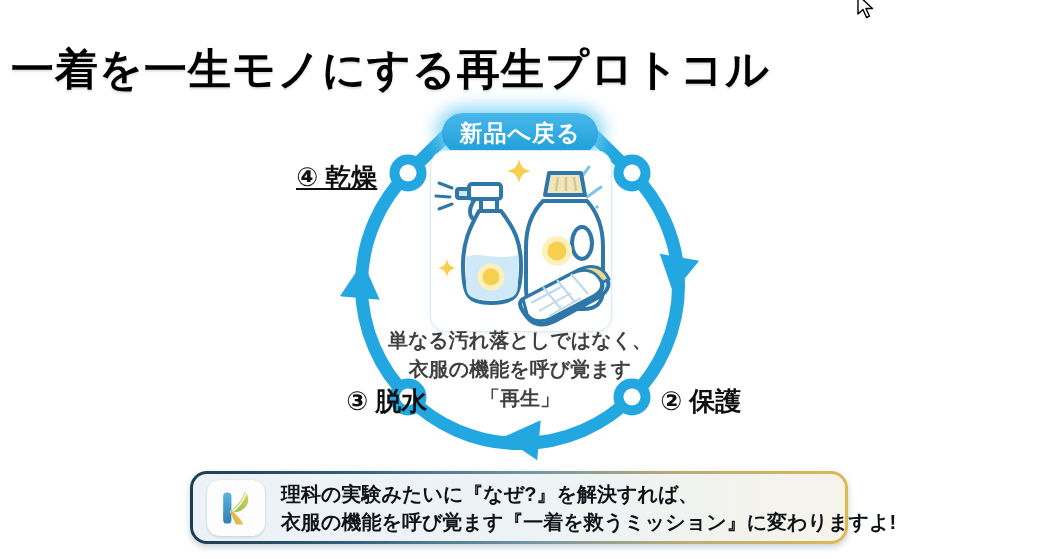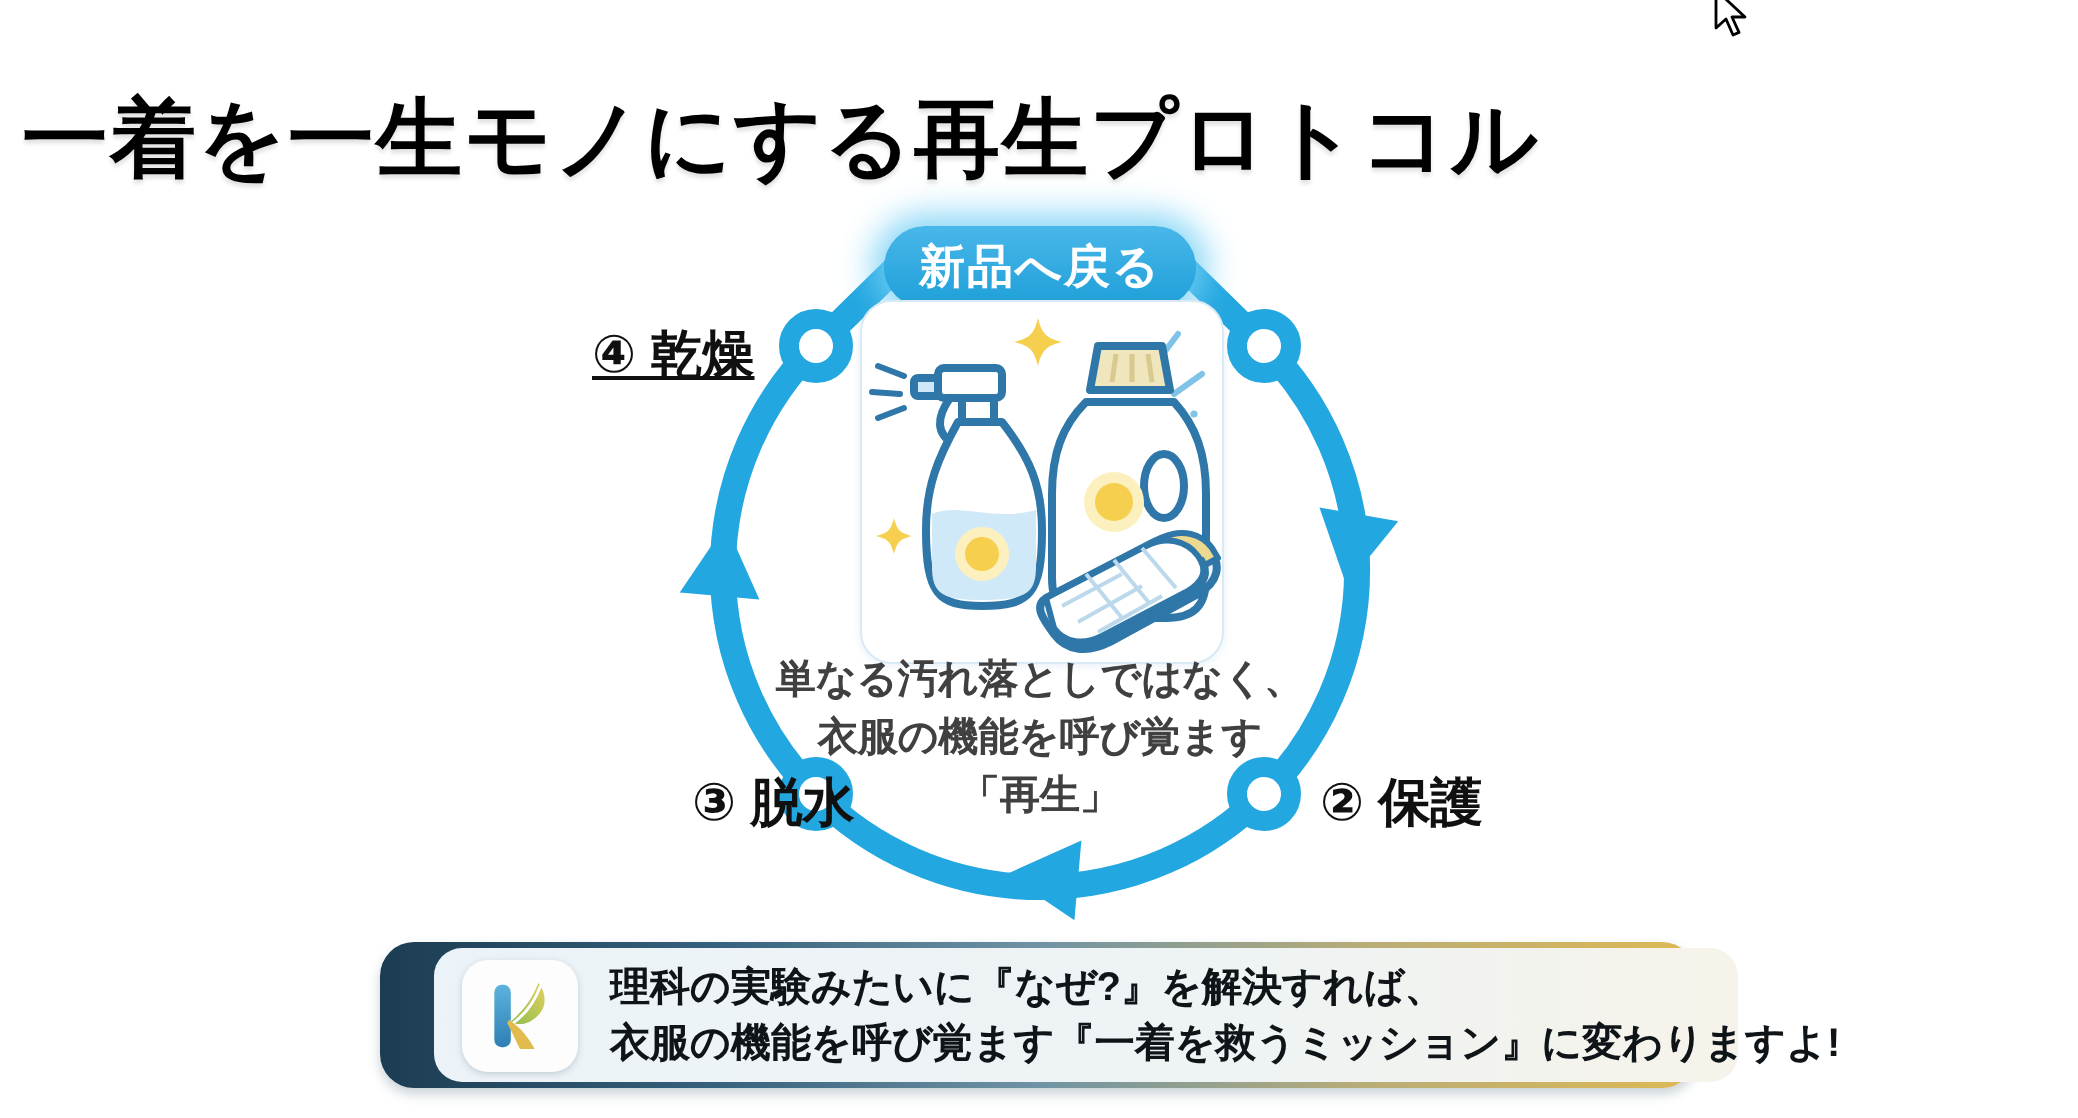--- a/index.html
+++ b/index.html
@@ -42,21 +42,21 @@
   
   .callout{
     position:absolute;left:190px;top:471px;width:658px;height:73px;
     border-radius:17px;padding:3px;box-sizing:border-box;
     background:linear-gradient(90deg,#1c3c52 0%,#35607c 25%,#6f93a4 50%,#b9ad77 75%,#ddb954 100%);
     box-shadow:0 3px 6px rgba(40,70,90,.25);
   }
   .callout-inner{
     width:100%;height:100%;border-radius:14px;box-sizing:border-box;
     background:linear-gradient(90deg,#ecf3f8 0%,#eef3f4 60%,#f6f3ea 100%);
-    display:flex;align-items:center;padding:0 14px;gap:16px;margin-left:24px;
+    display:flex;align-items:center;padding:0 14px;gap:16px;
   }
   .logo-box{
     width:58px;height:56px;border-radius:13px;background:#fdfdfd;flex:0 0 auto;
     box-shadow:0 1px 3px rgba(60,90,110,.25);display:flex;align-items:center;justify-content:center;
   }
   .callout-text{
     font-size:20px;font-weight:800;line-height:28px;color:#0f1418;white-space:nowrap;
   }
   .cursor-svg{position:absolute;left:854px;top:-6px;}
 </style>

